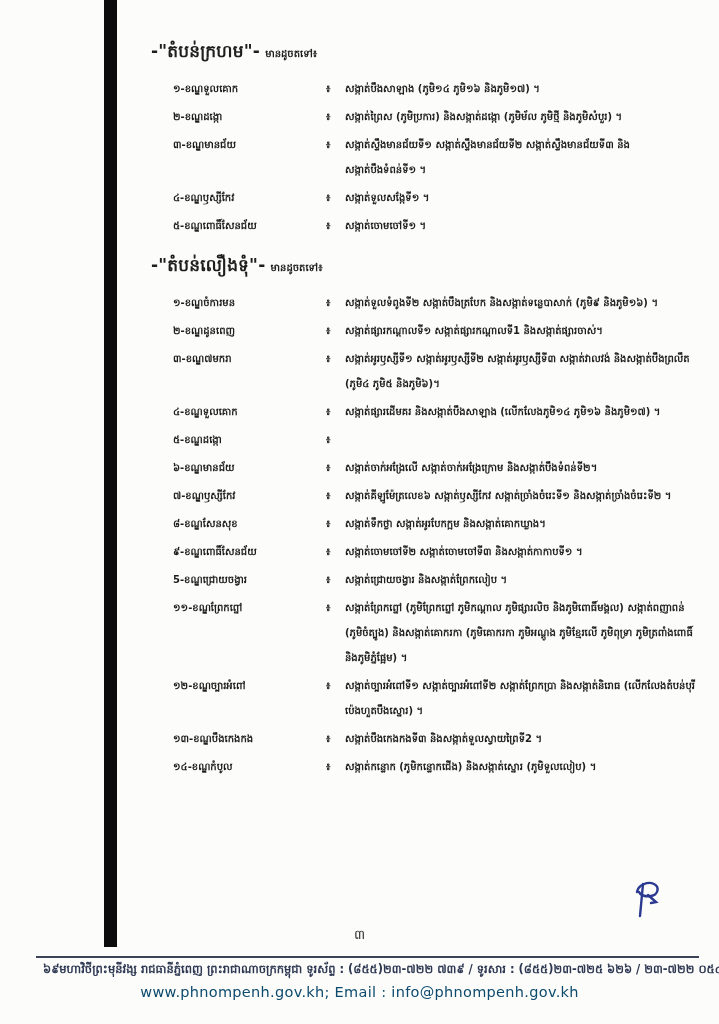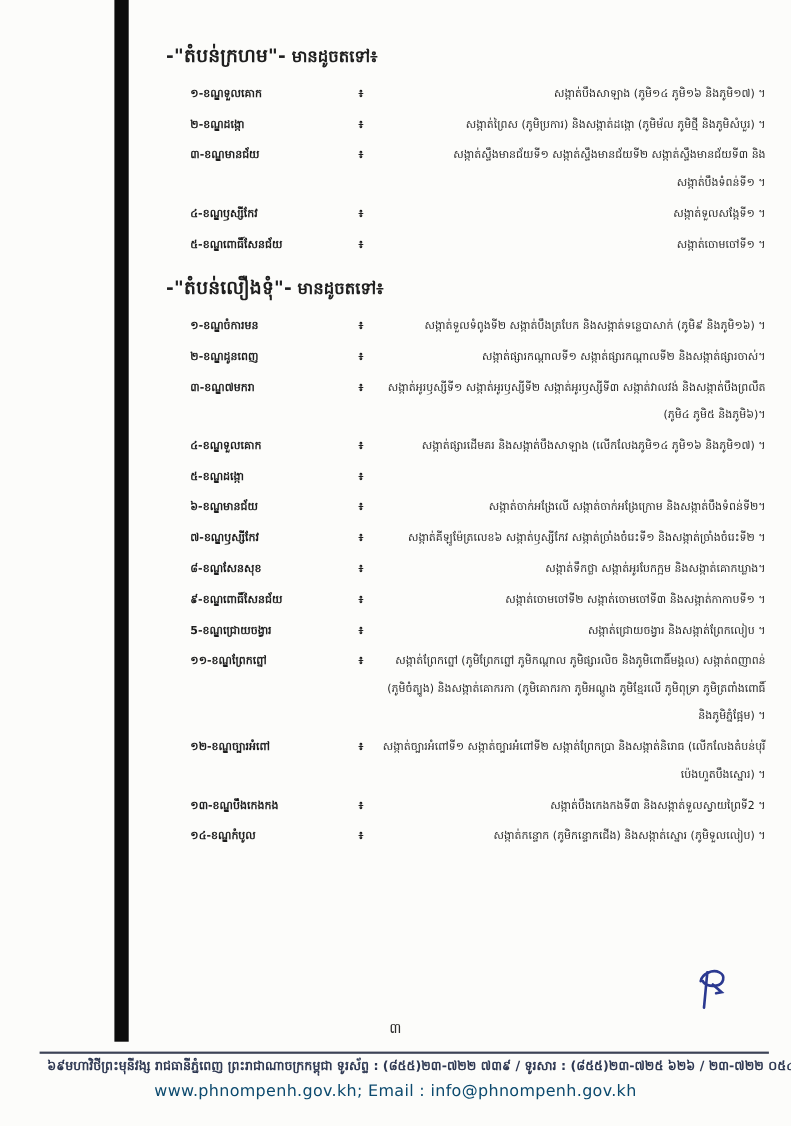--- a/index.html
+++ b/index.html
@@ -20,33 +20,33 @@
     position:absolute;left:104px;top:0;
     width:13px;height:947px;
     background:#0c0c0c;
   }
   .content{
     position:absolute;left:151px;top:34px;width:545px;
   }
   .section{margin-bottom:14px;}
   .section-title{margin:4px 0 9px 0;line-height:26px;}
   .section-title .zone{font-weight:bold;font-size:17px;letter-spacing:.2px;}
-  .section-title .rest{font-weight:bold;font-size:15px;}
+  .section-title .rest{font-weight:bold;font-size:10px;}
   .row{
     display:grid;
     grid-template-columns:150px 16px 1fr;
     column-gap:3px;
     align-items:start;
     margin:0 0 3px 22px;
     font-size:10px;
     line-height:25px;
   }
   .row .label{font-weight:bold;white-space:nowrap;}
   .row .sep{font-weight:bold;}
-  .row .text{text-align:right;}
+  .row .text{text-align:left;font-weight:bold;}
   .page-num{
     position:absolute;top:926px;left:0;right:0;
     text-align:center;font-size:13px;color:#2a2a2a;
   }
   .footer-rule{
     position:absolute;top:956px;left:36px;right:20px;
     border-top:2px solid #3c4356;
   }
   .footer-addr{
     position:absolute;top:962px;left:0;right:0;
@@ -117,21 +117,21 @@
       </div>
 
       <div class="row">
         <span class="label">១-ខណ្ឌចំការមន</span>
         <span class="sep">៖</span>
         <span class="text">សង្កាត់ទួលទំពូងទី២ សង្កាត់បឹងត្របែក និងសង្កាត់ទន្លេបាសាក់ (ភូមិ៩ និងភូមិ១៦) ។</span>
       </div>
       <div class="row">
         <span class="label">២-ខណ្ឌដូនពេញ</span>
         <span class="sep">៖</span>
-        <span class="text">សង្កាត់ផ្សារកណ្ដាលទី១ សង្កាត់ផ្សារកណ្ដាលទី២ និងសង្កាត់ផ្សារចាស់។</span>
+        <span class="text">សង្កាត់ផ្សារកណ្ដាលទី១ សង្កាត់ផ្សារកណ្ដាលទី1 និងសង្កាត់ផ្សារចាស់។</span>
       </div>
       <div class="row">
         <span class="label">៣-ខណ្ឌ៧មករា</span>
         <span class="sep">៖</span>
         <span class="text">សង្កាត់អូរឫស្សីទី១ សង្កាត់អូរឫស្សីទី២ សង្កាត់អូរឫស្សីទី៣ សង្កាត់វាលវង់ និងសង្កាត់បឹងព្រលឹត (ភូមិ៤ ភូមិ៥ និងភូមិ៦)។</span>
       </div>
       <div class="row">
         <span class="label">៤-ខណ្ឌទួលគោក</span>
         <span class="sep">៖</span>
         <span class="text">សង្កាត់ផ្សារដើមគរ និងសង្កាត់បឹងសាឡាង (លើកលែងភូមិ១៤ ភូមិ១៦ និងភូមិ១៧) ។</span>

